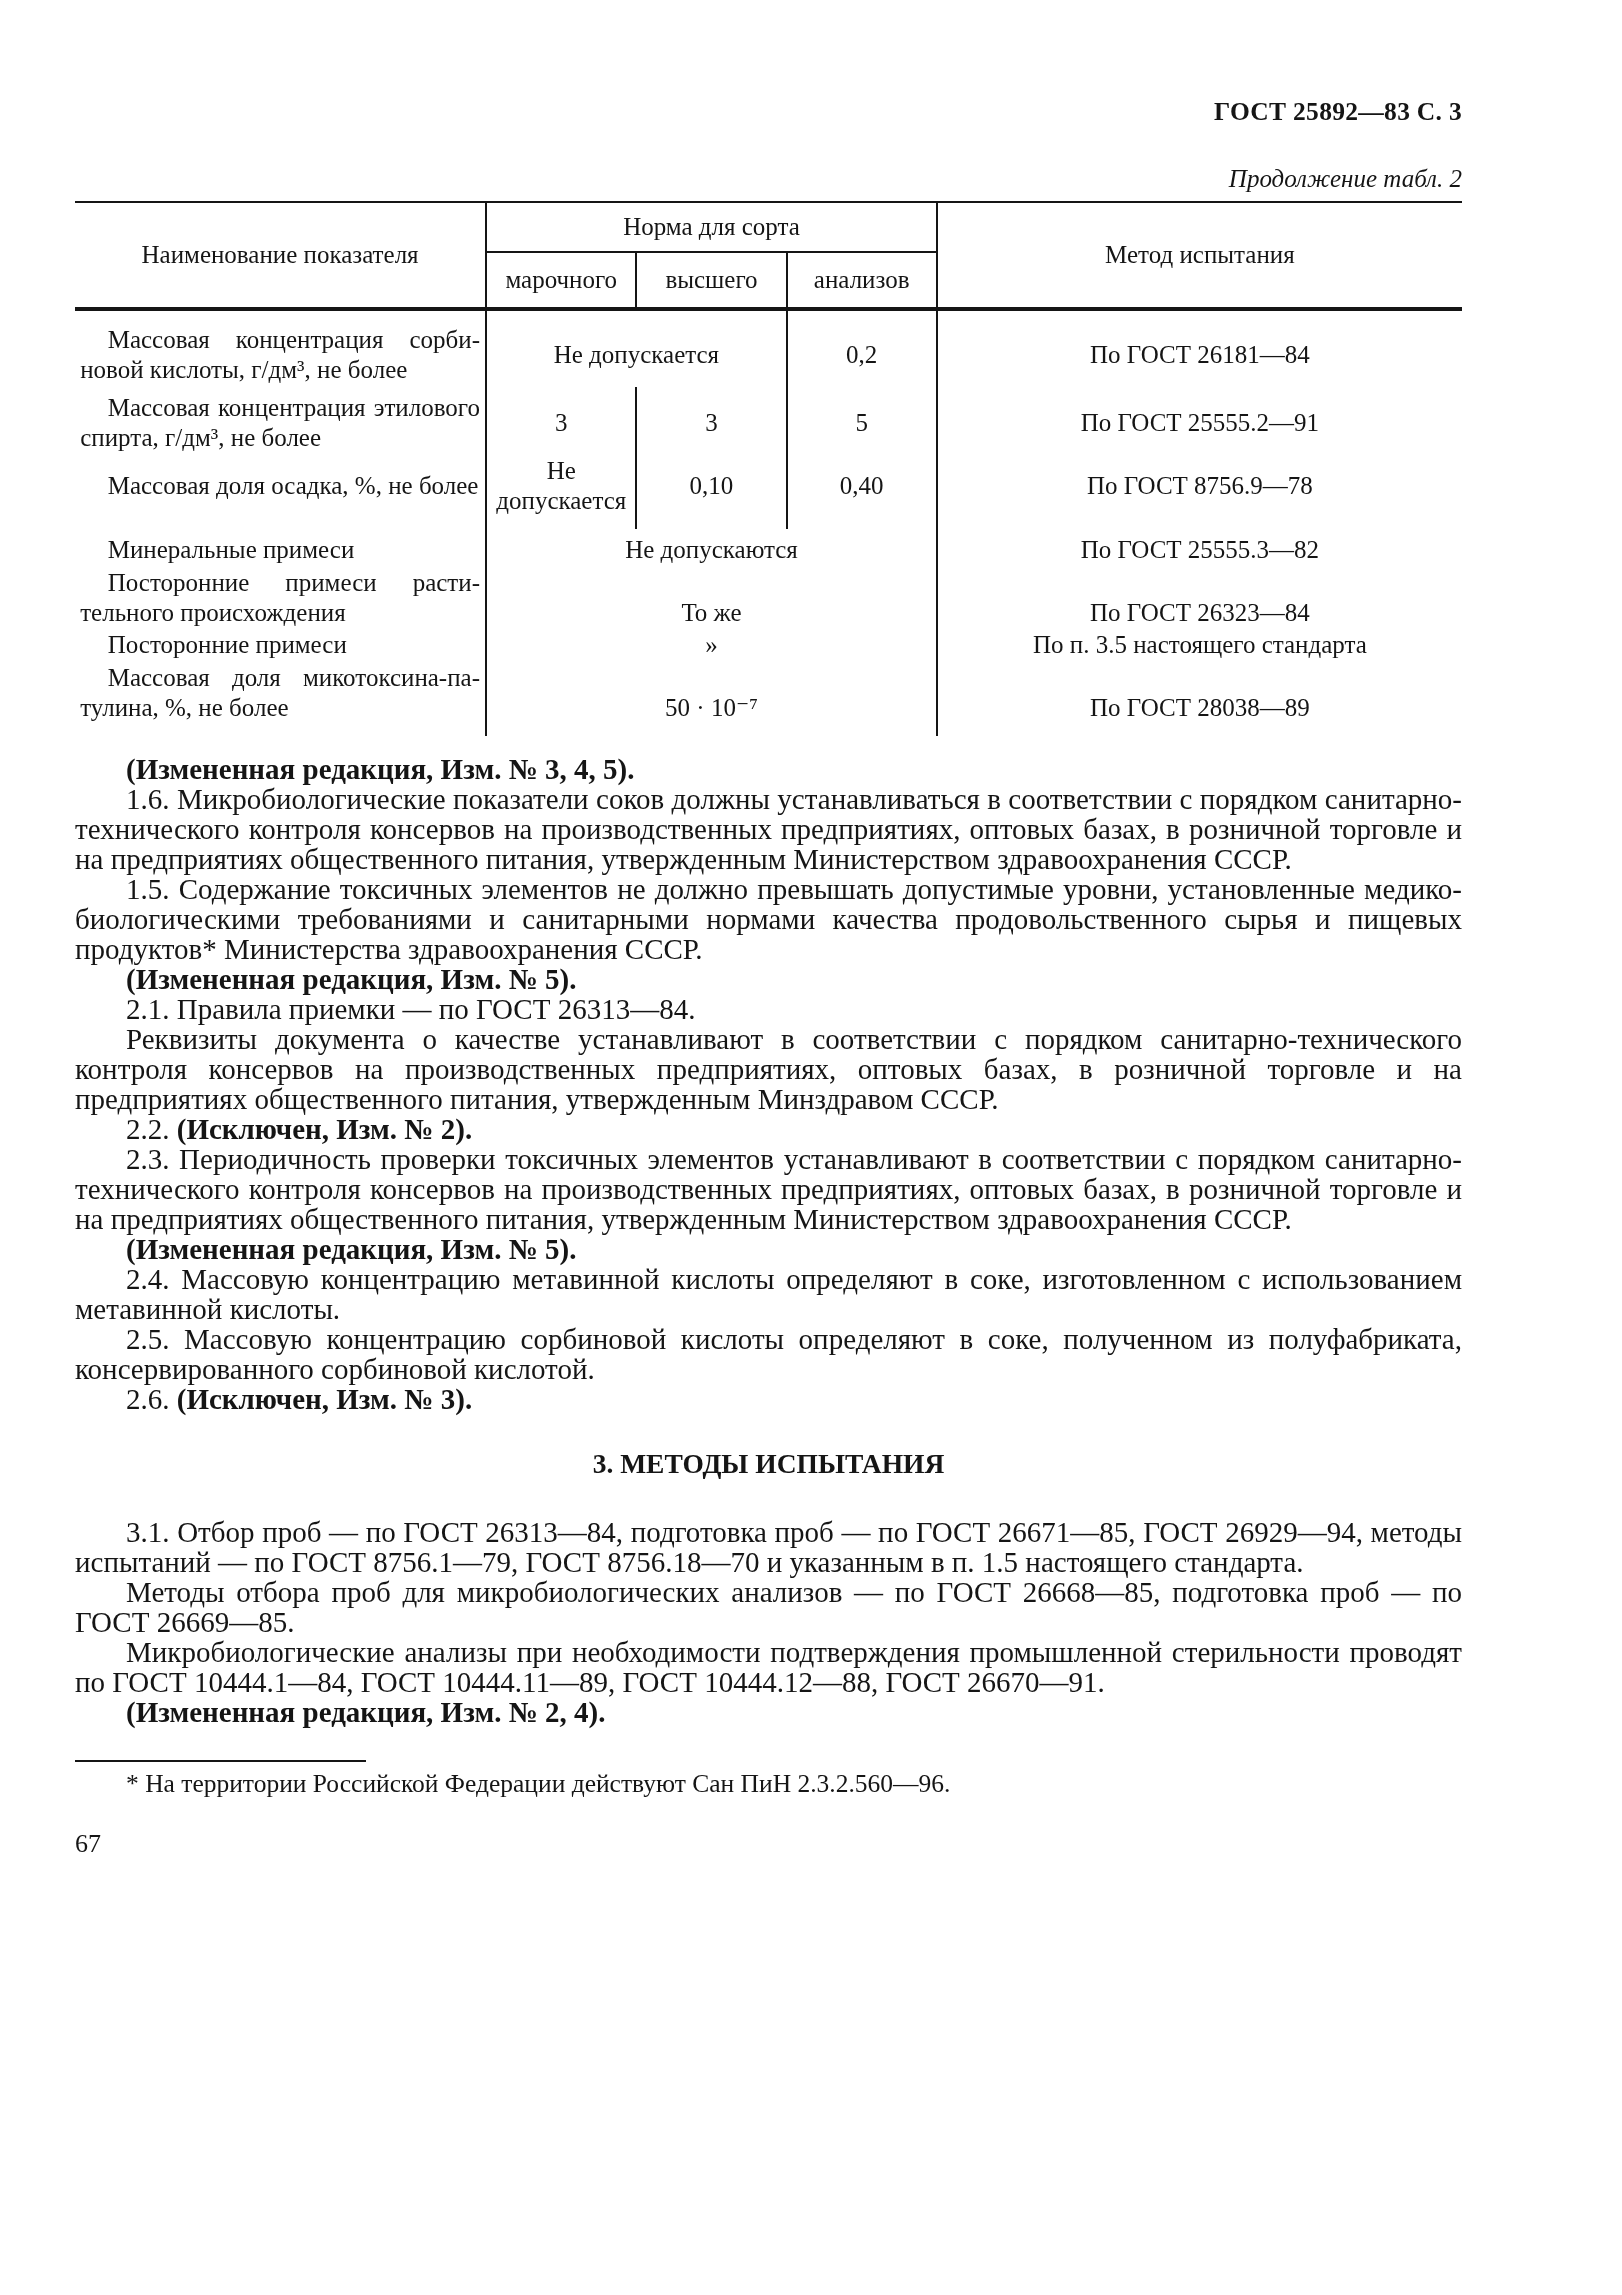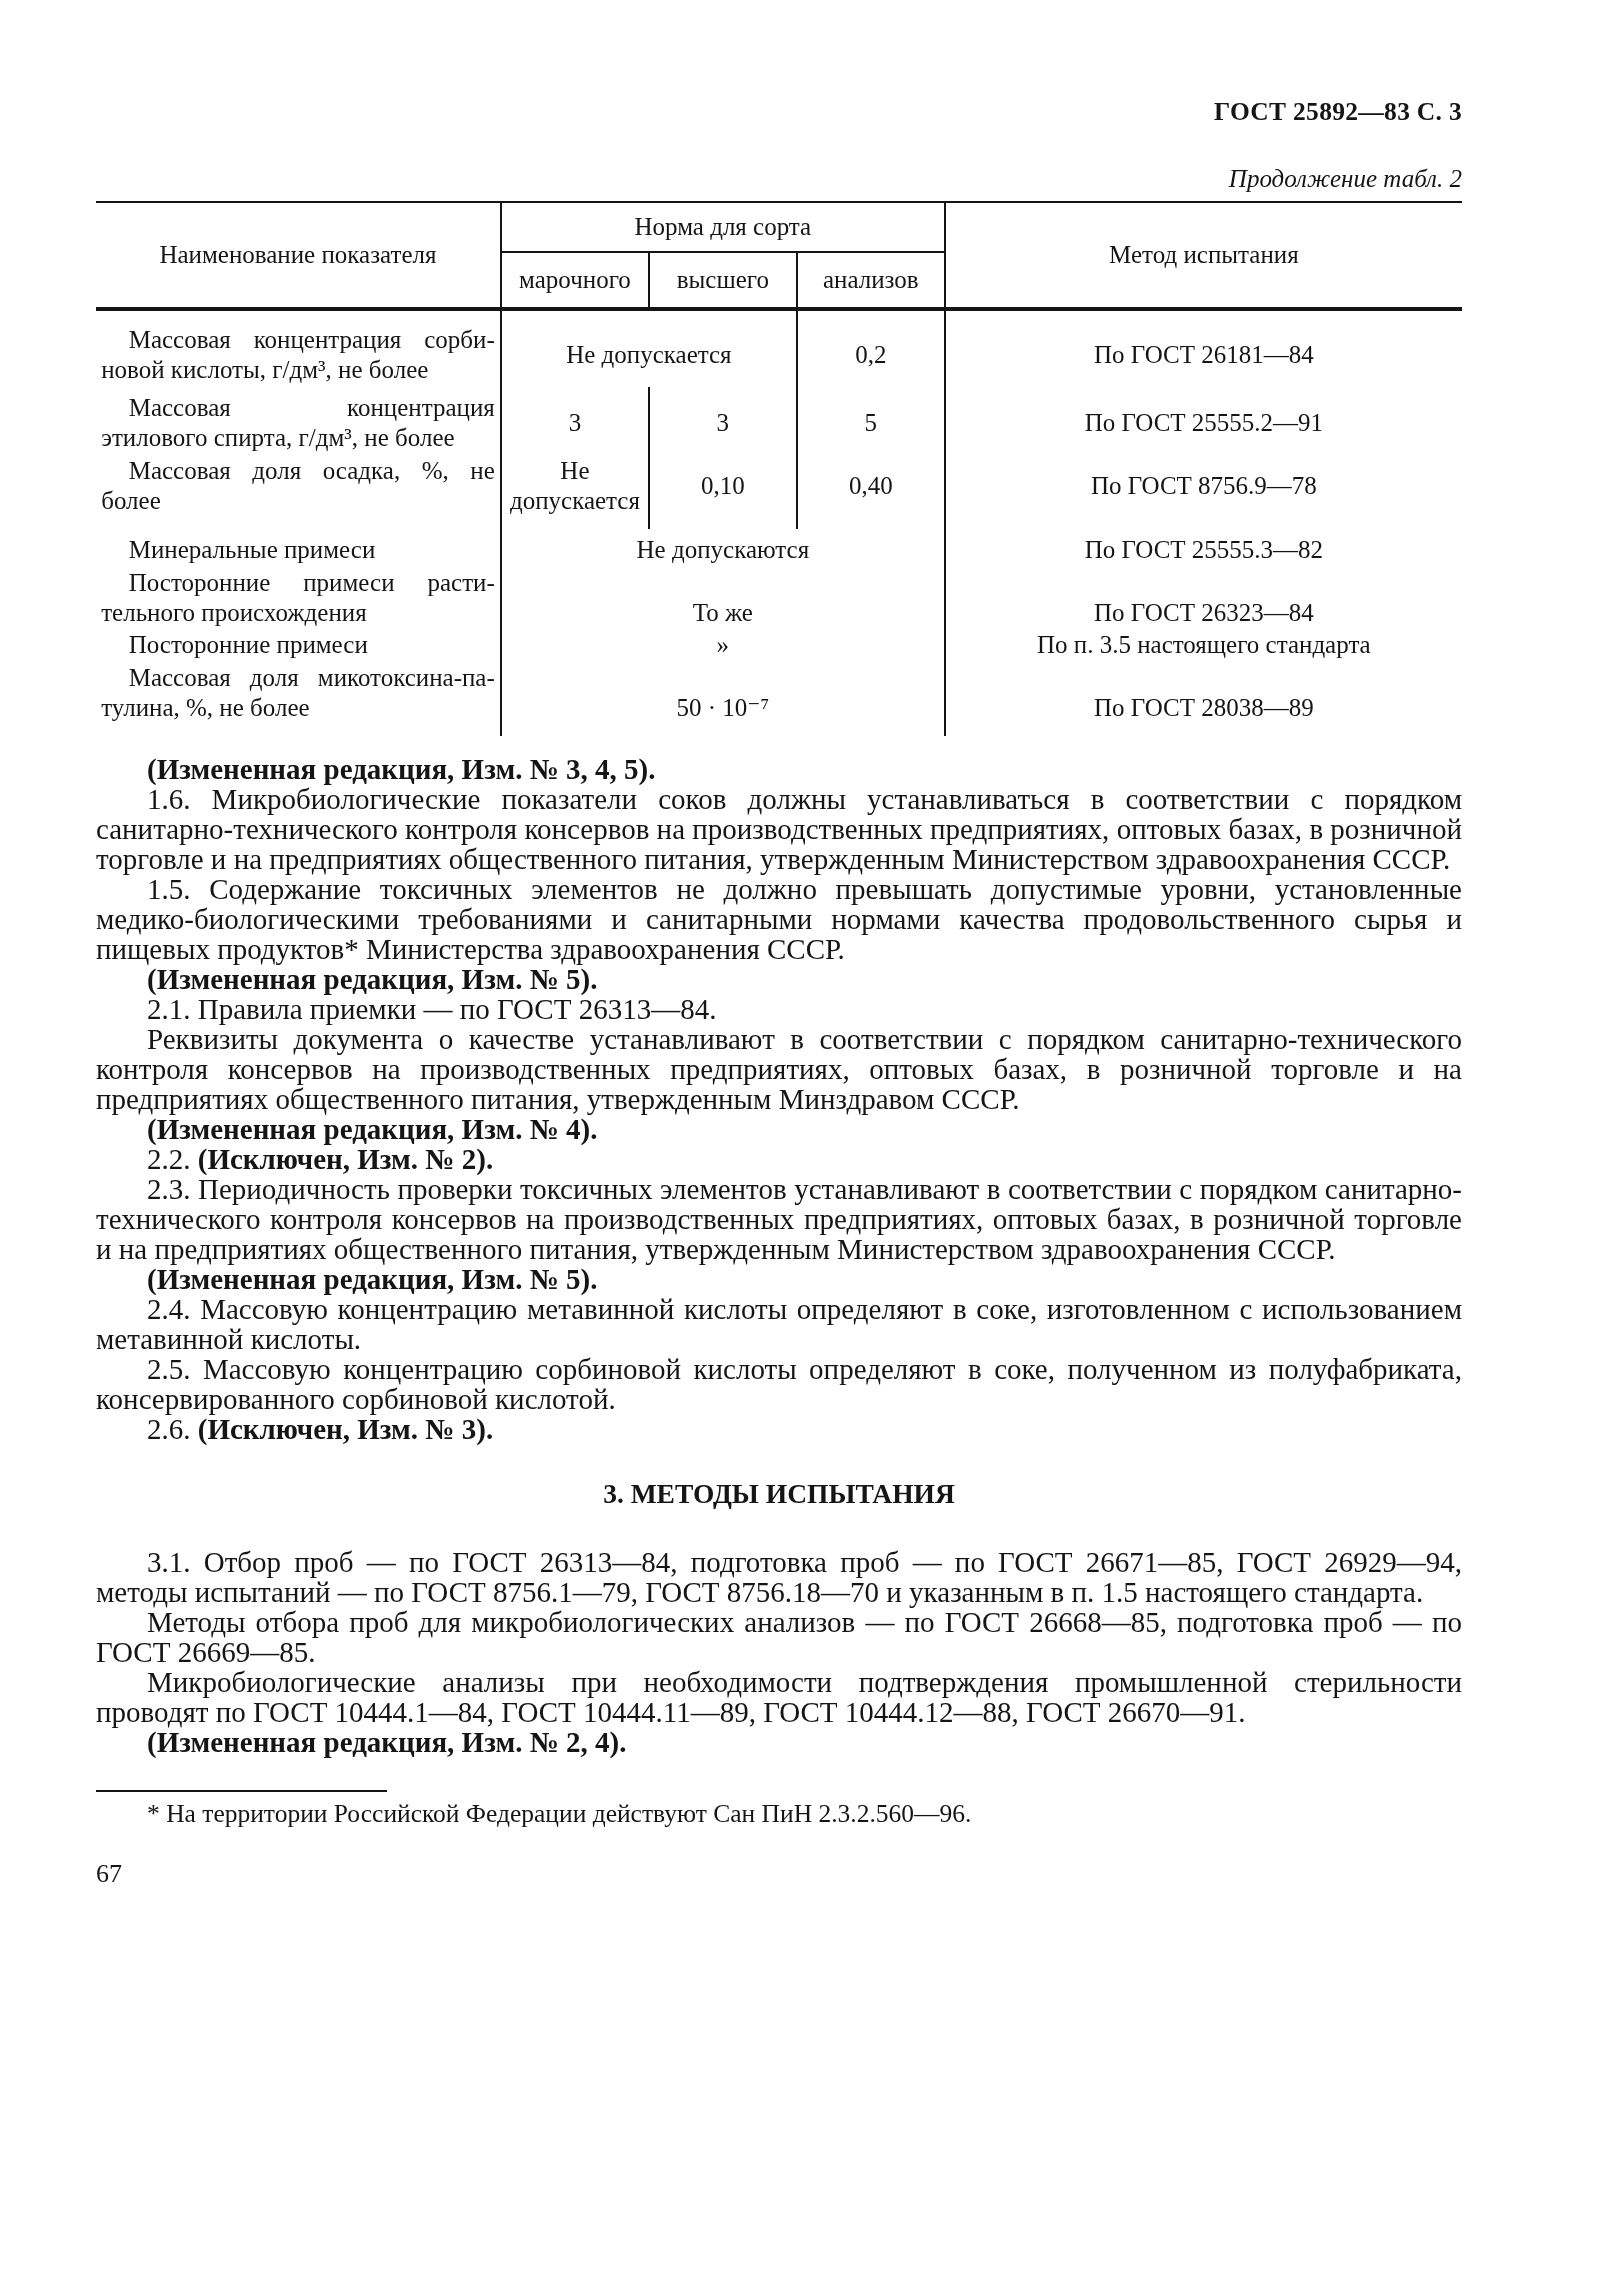--- a/index.html
+++ b/index.html
@@ -5,21 +5,21 @@
   * { margin:0; padding:0; box-sizing:border-box; }
   html, body { width:1622px; height:2295px; }
   body {
     background:#ffffff;
     color:#151515;
     font-family:"Liberation Serif","DejaVu Serif",serif;
   }
   .page {
     position:relative;
     width:1622px; height:1846px;
-    padding:97px 160px 0 96px;
+    padding:97px 160px 0 75px;
   }
 
   
   .doc-header { font-size:25.5px; font-weight:700; text-align:right; letter-spacing:0.3px; }
   .table-caption { margin-top:38px; margin-bottom:7.9px; font-size:25px; font-style:italic; text-align:right; }
 
   
   table.spec {
     width:100%; table-layout:fixed; border-collapse:collapse;
     border-top:2px solid #151515;
@@ -127,21 +127,20 @@
 
   <div class="body-text">
     <p class="para bold">(Измененная редакция, Изм. № 3, 4, 5).</p>
     <p class="para">1.6. Микробиологические показатели соков должны устанавливаться в соответствии с порядком санитарно-технического контроля консервов на производственных предприятиях, оптовых базах, в розничной торговле и на предприятиях общественного питания, утвержденным Министерством здравоохранения СССР.</p>
     <p class="para">1.5. Содержание токсичных элементов не должно превышать допустимые уровни, установленные медико-биологическими требованиями и санитарными нормами качества продовольственного сырья и пищевых продуктов* Министерства здравоохранения СССР.</p>
     <p class="para bold">(Измененная редакция, Изм. № 5).</p>
 
 
     <p class="para">2.1. Правила приемки — по ГОСТ 26313—84.</p>
     <p class="para">Реквизиты документа о качестве устанавливают в соответствии с порядком санитарно-технического контроля консервов на производственных предприятиях, оптовых базах, в розничной торговле и на предприятиях общественного питания, утвержденным Минздравом СССР.</p>
-    <p class="para bold">(Измененная редакция, Изм. № 4).</p>
     <p class="para"><span>2.2. </span><span class="bold-part">(Исключен, Изм. № 2).</span></p>
     <p class="para">2.3. Периодичность проверки токсичных элементов устанавливают в соответствии с порядком санитарно-технического контроля консервов на производственных предприятиях, оптовых базах, в розничной торговле и на предприятиях общественного питания, утвержденным Министерством здравоохранения СССР.</p>
     <p class="para bold">(Измененная редакция, Изм. № 5).</p>
     <p class="para">2.4. Массовую концентрацию метавинной кислоты определяют в соке, изготовленном с использованием метавинной кислоты.</p>
     <p class="para">2.5. Массовую концентрацию сорбиновой кислоты определяют в соке, полученном из полуфабриката, консервированного сорбиновой кислотой.</p>
     <p class="para"><span>2.6. </span><span class="bold-part">(Исключен, Изм. № 3).</span></p>
 
     <h2 class="section-heading">3. МЕТОДЫ ИСПЫТАНИЯ</h2>
 
     <p class="para">3.1. Отбор проб — по ГОСТ 26313—84, подготовка проб — по ГОСТ 26671—85, ГОСТ 26929—94, методы испытаний — по ГОСТ 8756.1—79, ГОСТ 8756.18—70 и указанным в п. 1.5 настоящего стандарта.</p>

